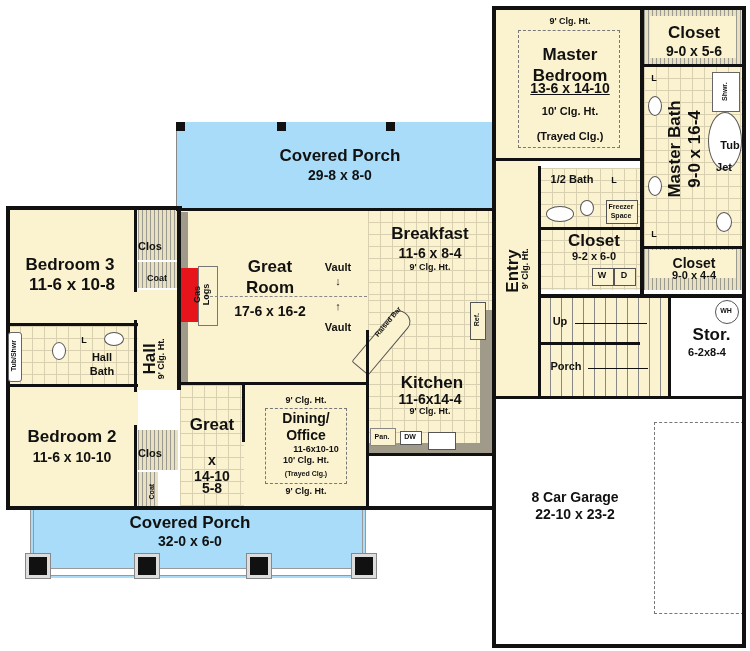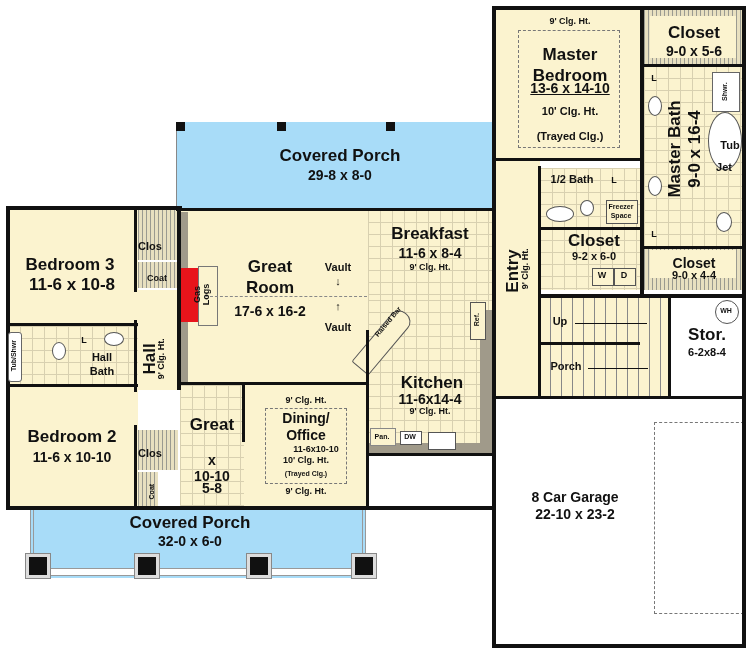--- a/index.html
+++ b/index.html
@@ -124,21 +124,21 @@
 <div class="lbl med" style="left:370px;top:246px;width:120px;">11-6 x 8-4</div>
 <div class="lbl xs" style="left:370px;top:263px;width:120px;">9' Clg. Ht.</div>
 
 <div class="lbl big" style="left:382px;top:374px;width:100px;">Kitchen</div>
 <div class="lbl med" style="left:380px;top:392px;width:100px;">11-6x14-4</div>
 <div class="lbl xs" style="left:380px;top:407px;width:100px;">9' Clg. Ht.</div>
 
 <div class="lbl big" style="left:180px;top:416px;width:64px;">Great</div>
 <div class="lbl med" style="left:180px;top:437px;width:64px;margin-top:44px;">5-8</div>
 <div class="lbl med" style="left:180px;top:453px;width:64px;">x</div>
-<div class="lbl med" style="left:180px;top:469px;width:64px;">10-10</div>
+<div class="lbl med" style="left:180px;top:469px;width:64px;">14-10</div>
 
 <div class="lbl xs" style="left:266px;top:396px;width:80px;">9' Clg. Ht.</div>
 <div class="lbl med" style="left:266px;top:411px;width:80px;">Dining/</div>
 <div class="lbl med" style="left:266px;top:428px;width:80px;">Office</div>
 <div class="lbl xs" style="left:276px;top:445px;width:80px;">11-6x10-10</div>
 <div class="lbl xs" style="left:266px;top:456px;width:80px;">10' Clg. Ht.</div>
 <div class="lbl xxs" style="left:266px;top:470px;width:80px;">(Trayed Clg.)</div>
 <div class="lbl xs" style="left:266px;top:487px;width:80px;">9' Clg. Ht.</div>
 
 <div class="porch" style="left:30px;top:510px;width:336px;height:68px;border-left:4px double #999;border-right:4px double #999;"></div>
@@ -221,17 +221,17 @@
 <div class="lbl big vert" style="left:478px;top:262px;width:70px;">Entry</div>
 <div class="lbl xs vert" style="left:486px;top:264px;width:80px;">9' Clg. Ht.</div>
 
 <div class="lbl sm" style="left:548px;top:316px;width:24px;">Up</div>
 <div class="lbl sm" style="left:548px;top:361px;width:36px;">Porch</div>
 <div class="abs" style="left:575px;top:323px;width:72px;border-top:1px solid #111;"></div>
 <div class="abs" style="left:588px;top:368px;width:60px;border-top:1px solid #111;"></div>
 
 <div class="circle" style="left:715px;top:300px;width:22px;height:22px;"></div>
 <div class="lbl xxs" style="left:715px;top:307px;width:22px;">WH</div>
-<div class="lbl big" style="left:672px;top:326px;width:70px;">Stor.</div>
+<div class="lbl big" style="left:672px;top:326px;width:79px;">Stor.</div>
 <div class="lbl sm" style="left:672px;top:347px;width:70px;">6-2x8-4</div>
 
 <div class="lbl med" style="left:510px;top:490px;width:130px;">8 Car Garage</div>
 <div class="lbl med" style="left:510px;top:507px;width:130px;">22-10 x 23-2</div>
 
 </body></html>

